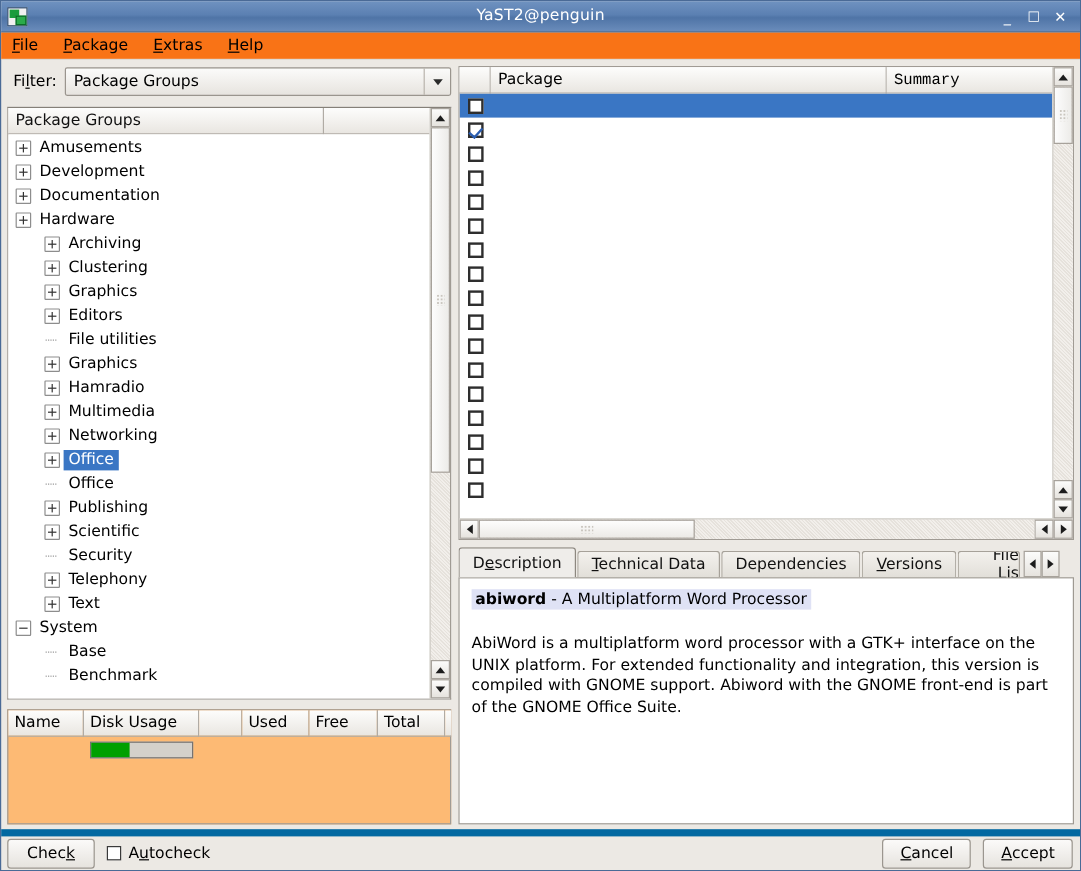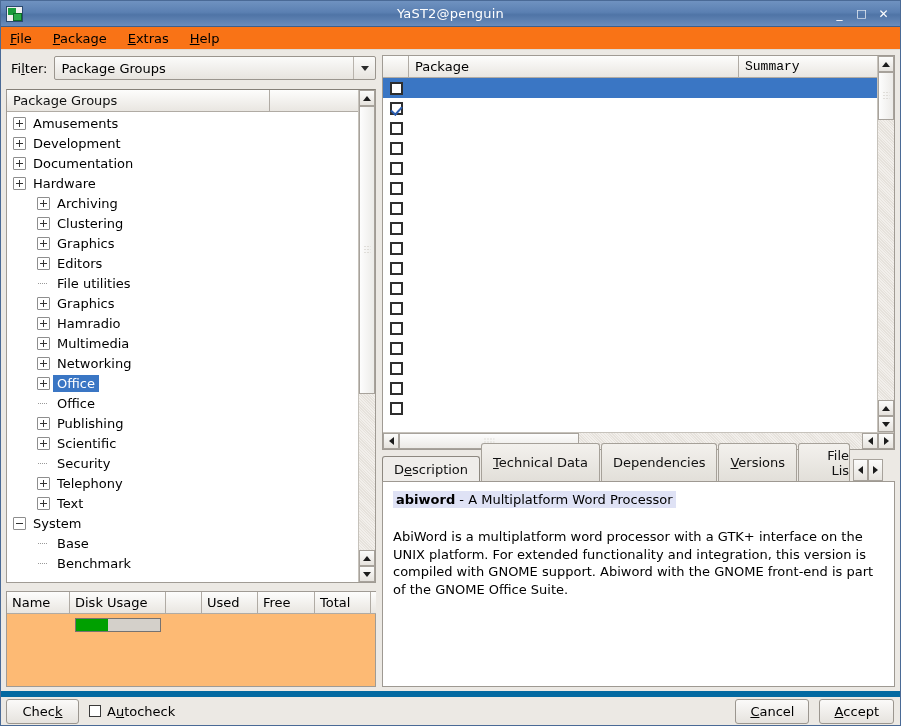--- a/index.html
+++ b/index.html
@@ -236,21 +236,21 @@
   .hsb { height: 17px; flex: 0 0 17px; display: flex; background: #f4f2ef; border-top: 1px solid #c6c2bb;}
   .hsb-track { flex: 1 1 auto; background: repeating-linear-gradient(45deg,#f2efeb,#f2efeb 1px,#e6e2dc 1px,#e6e2dc 2px); position: relative;}
   .hsb-thumb { position:absolute; top:0; bottom:0; background: linear-gradient(to bottom,#fdfdfd,#eceae6); border:1px solid #a7a29b;}
   .hsb-grip { position:absolute; left:50%; top:50%; transform:translate(-50%,-50%); width:11px; height:7px;
     background-image: radial-gradient(#c9c5be 40%, transparent 41%); background-size:3px 3px;}
 
   
   .desc-panel { flex: 1 1 auto; display: flex; flex-direction: column; min-height: 0; }
   .tabstrip { display: flex; align-items: flex-end; height: 25px; flex: 0 0 25px; position: relative;}
   .tab {
-    height: 38px; display:flex; align-items:center; padding: 0 11px;
+    height: 22px; display:flex; align-items:center; padding: 0 11px;
     background: linear-gradient(to bottom,#f3f1ed,#e2dfd9);
     border: 1px solid #a6a199; border-bottom: none;
     border-radius: 3px 3px 0 0; font-size: 13px; margin-right: 1px; cursor: default;
     color:#111;
   }
   .tab.active {
     height: 25px; background: #efedea;
     border-color: #8d8880;
     font-weight: normal;
     position: relative; z-index: 3;

